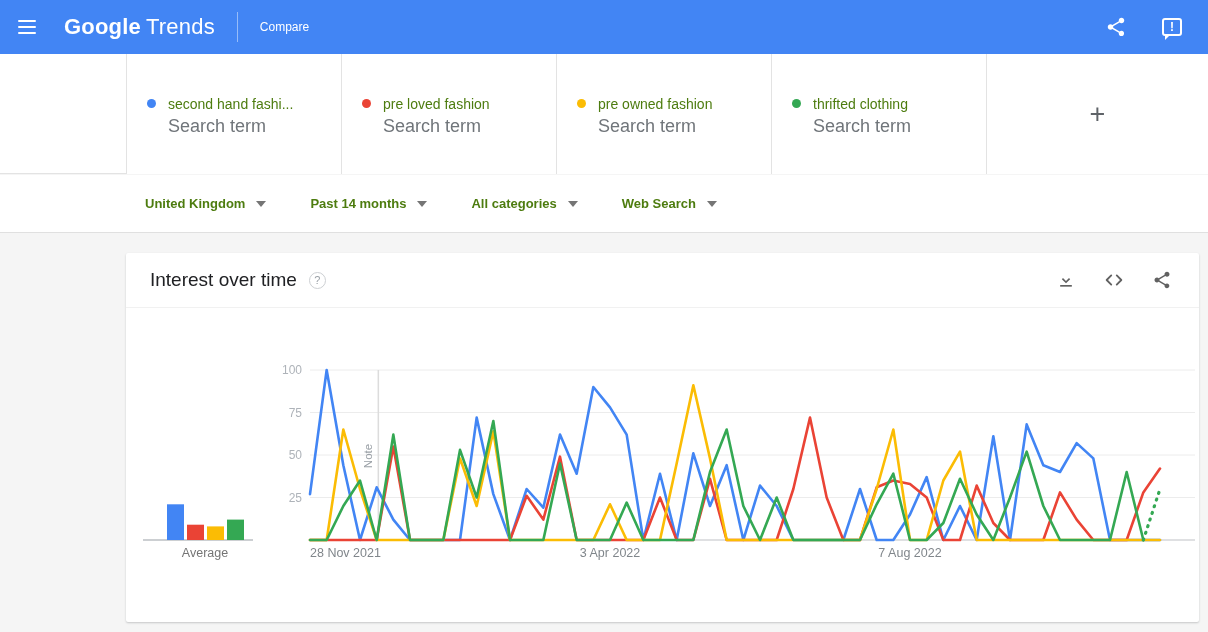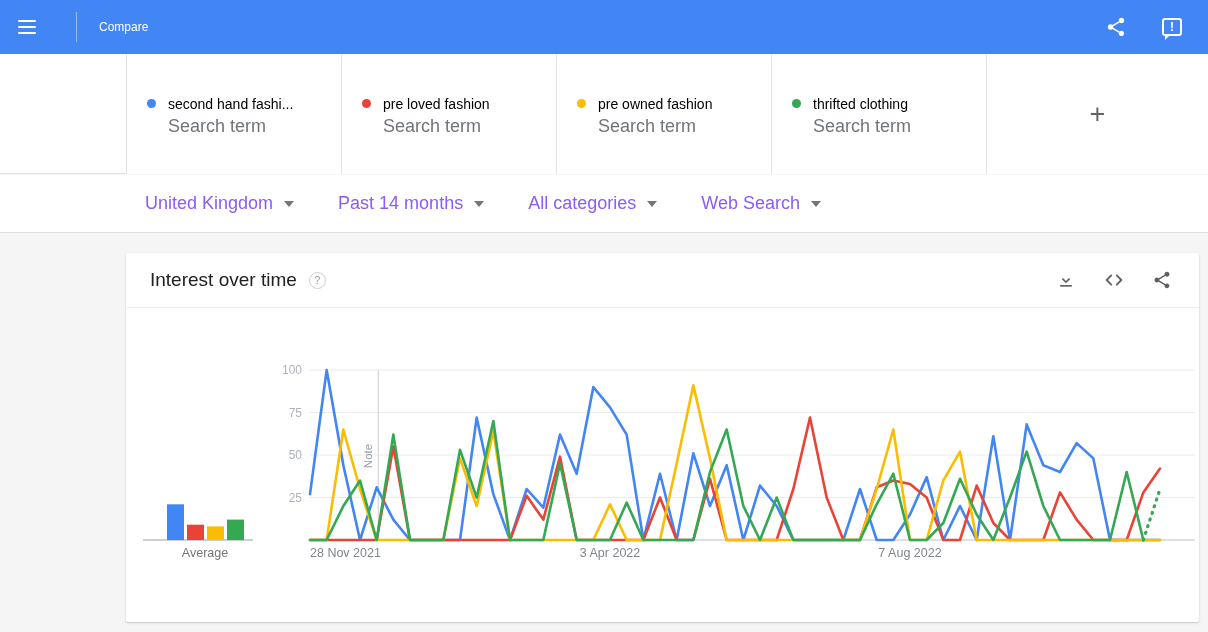--- a/index.html
+++ b/index.html
@@ -25,32 +25,32 @@
     border-left:6px solid #fff; border-bottom:6px solid transparent; }
   .header-right { margin-right:14px; display:flex; gap:12px; }
 
   
   .terms-row { position:absolute; left:0; top:54px; width:1208px; height:120px;
     background:#fff; border-bottom:1px solid #e3e3e3; }
   .terms-cards { position:absolute; left:126px; top:0; right:0; height:120px; display:flex; }
   .term-card { width:215px; border-left:1px solid #e3e3e3; padding:40px 10px 0 14px;
     display:flex; align-items:flex-start; cursor:pointer; background:#fff; }
   .term-dot { width:9px; height:9px; border-radius:50%; margin:5px 12px 0 6px; flex:none; }
-  .term-title { font-size:14px; color:#000000; line-height:20px; white-space:nowrap; }
+  .term-title { font-size:14px; color:#4d7c0f; line-height:20px; white-space:nowrap; }
   .term-sub { font-size:18px; color:#70757a; line-height:18px; margin-top:3px; }
   .add-card { flex:1; border-left:1px solid #e3e3e3; display:flex; align-items:center;
     justify-content:center; cursor:pointer; background:#fff; }
   .add-plus { font-size:27px; font-weight:normal; color:#5f6368; }
 
   
   .filters-row { position:absolute; left:0; top:175px; width:1208px; height:58px; background:#fff;
     border-bottom:1px solid #e0e0e0; box-shadow:0 2px 3px rgba(0,0,0,.06);
     display:flex; align-items:center; padding-left:145px; gap:44px; }
   .filter-item { display:flex; align-items:center; gap:11px; cursor:pointer; }
-  .filter-label { font-size:18px; color:#8b5cf6; }
+  .filter-label { font-size:13px; color:#4d7c0f;font-weight:bold; }
   .caret { width:0; height:0; border-left:5px solid transparent; border-right:5px solid transparent;
     border-top:6px solid #757575; }
 
   
   .main-area { position:absolute; left:0; top:233px; width:1208px; height:399px; background:#f5f5f5; }
   .chart-card { position:absolute; left:126px; top:20px; width:1073px; height:369px; background:#fff;
     border-radius:2px; box-shadow:0 1px 2px rgba(60,64,67,.25); }
   .card-header { height:55px; display:flex; align-items:center; padding:0 26px 0 24px;
     border-bottom:1px solid #f1f1f1; }
   .card-title { font-size:19px; color:#202124; }
@@ -64,20 +64,24 @@
 </head>
 <body>
 
 <div class="app-header" style="background: rgb(66, 133, 244);">
   <div class="menu-btn">
     <div class="menu-glyph">
         <span></span>
         <span></span>
         <span></span>
       </div>
+  </div>
+  <div class="logo">
+    <span class="g">Google</span>
+    <span class="t">Trends</span>
   </div>
   <div class="header-divider"></div>
   <div class="page-title">Compare</div>
   <div class="header-spacer"></div>
   <div class="header-right">
     <div class="header-icon">
       <svg width="22" height="22" viewBox="0 0 24 24" fill="#fff">
         <path d="M18 16.1c-.8 0-1.5.3-2 .8l-7.1-4.2c.1-.2.1-.5.1-.7s0-.5-.1-.7L16 7.2c.5.5 1.2.8 2 .8 1.7 0 3-1.3 3-3s-1.3-3-3-3-3 1.3-3 3c0 .2 0 .5.1.7L8 9.8c-.5-.5-1.2-.8-2-.8-1.7 0-3 1.3-3 3s1.3 3 3 3c.8 0 1.5-.3 2-.8l7.1 4.2c-.1.2-.1.4-.1.6 0 1.6 1.3 2.9 2.9 2.9s2.9-1.3 2.9-2.9-1.2-2.9-2.8-2.9z"></path>
       </svg>
     </div>

